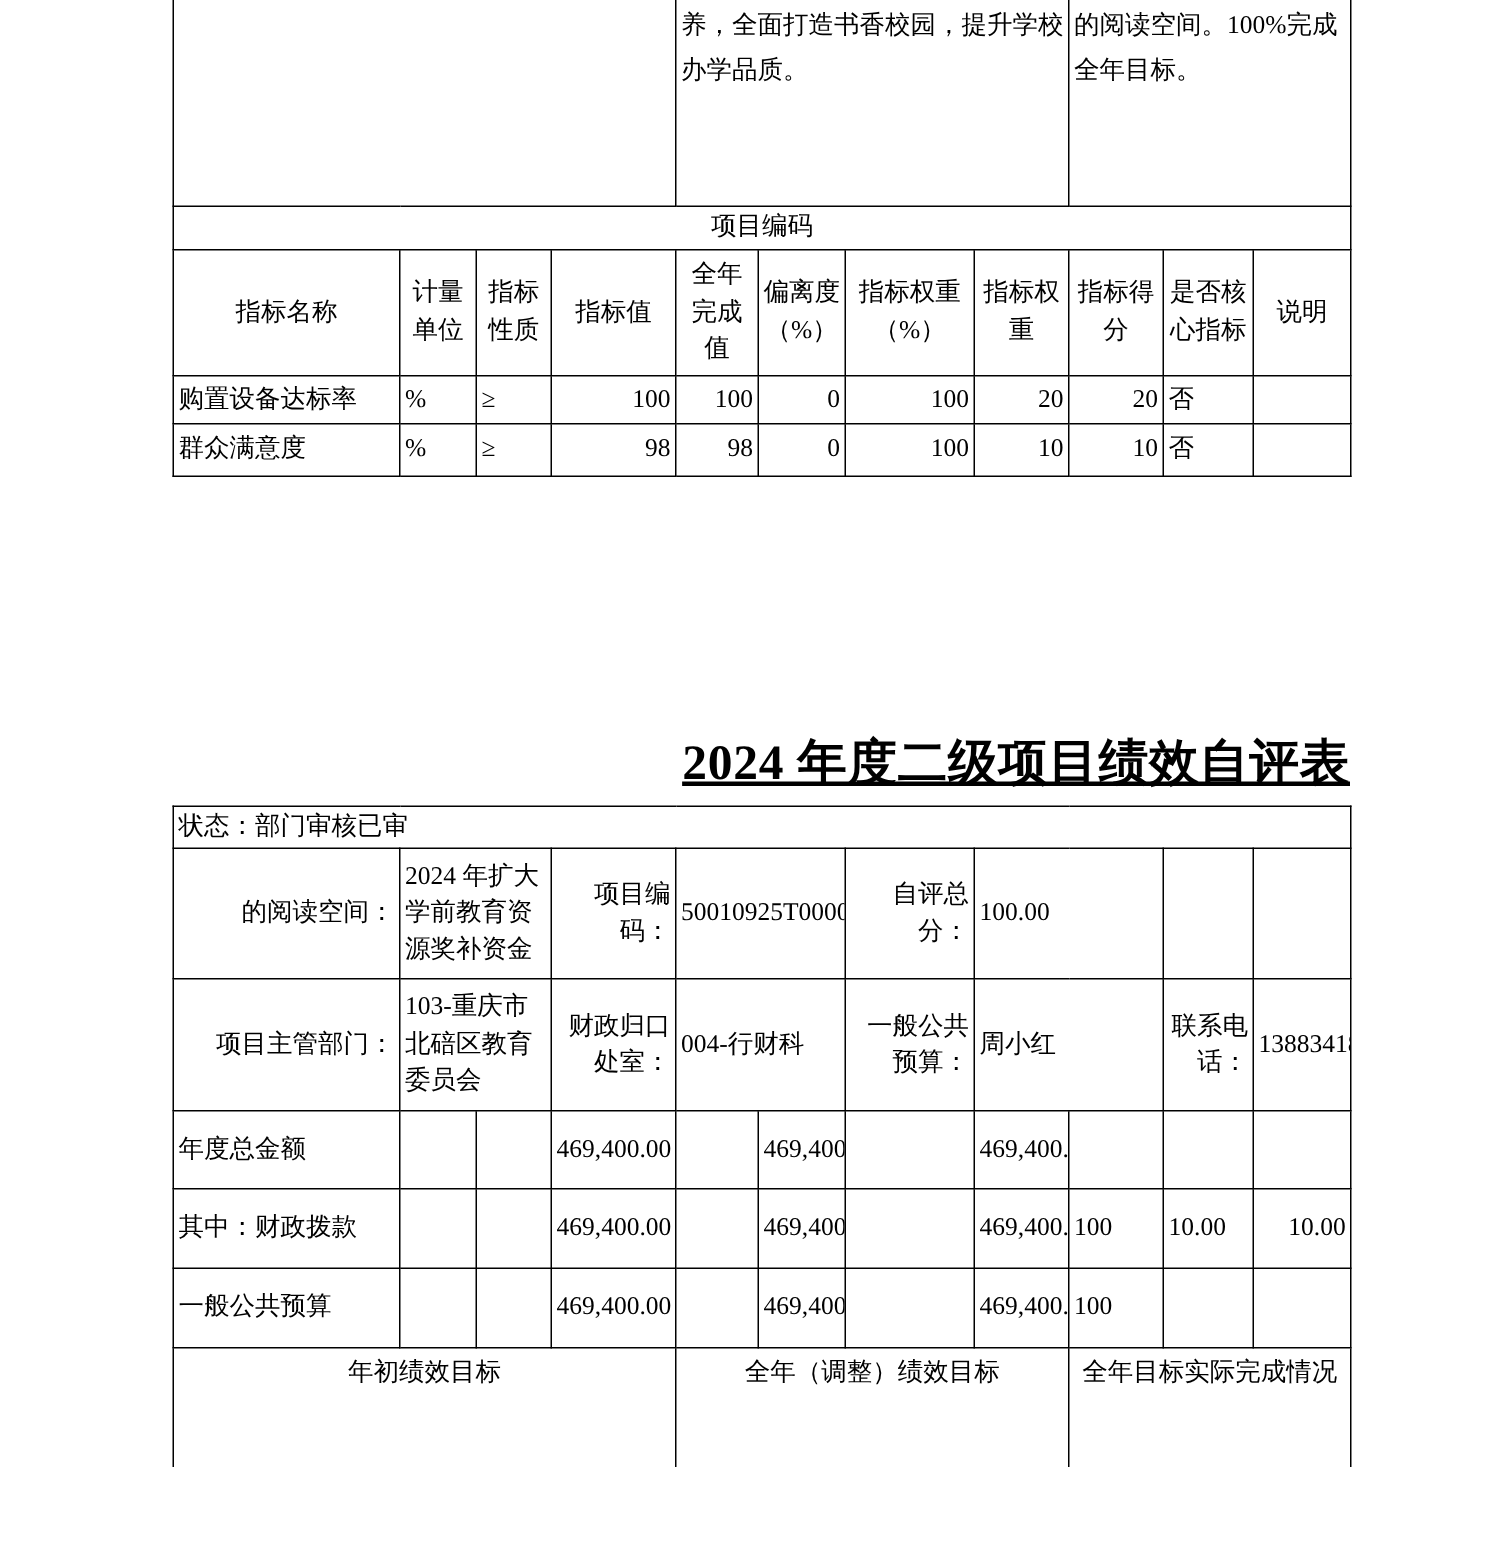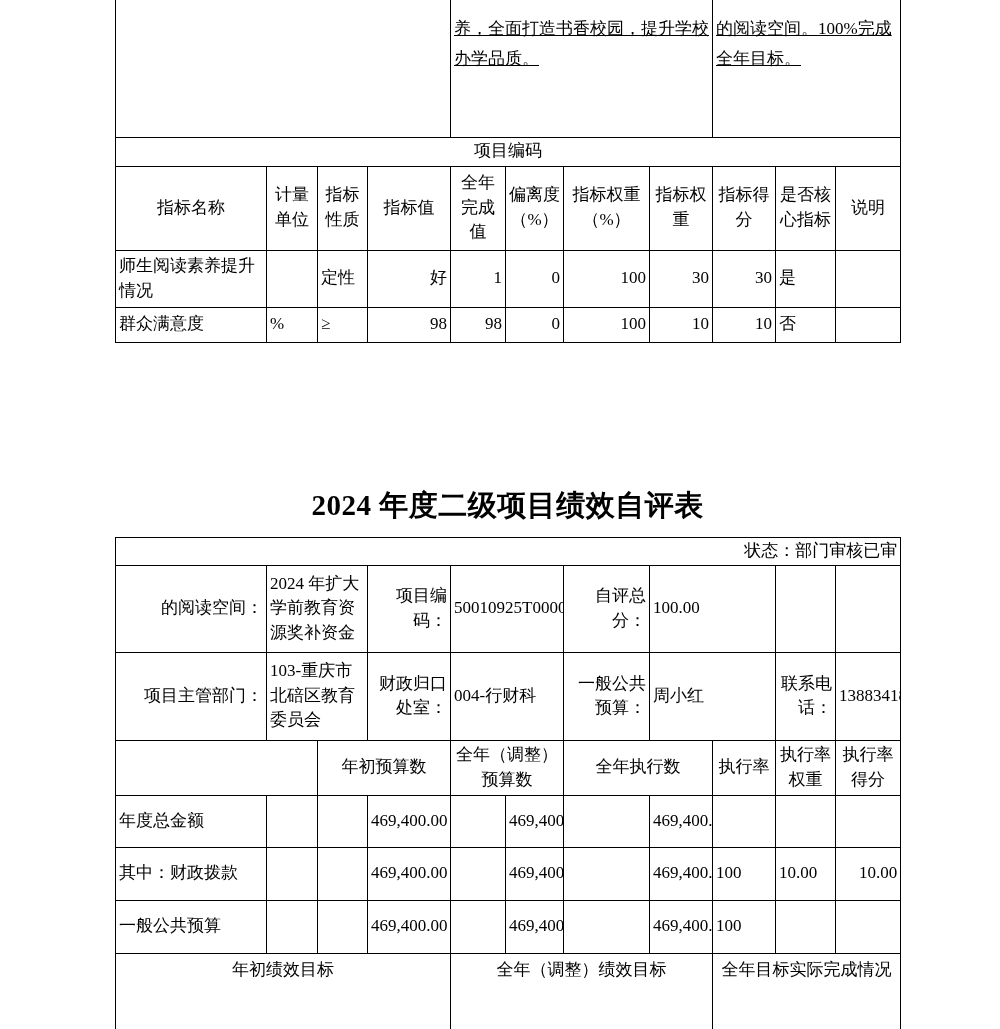--- a/index.html
+++ b/index.html
@@ -19,35 +19,36 @@
   .t2 { top:537px; }
   table.doc td {
     border:1px solid #000000;
     padding:1px 3px;
     vertical-align:middle;
     line-height:1.45;
     overflow:hidden;
     word-break:normal;
   }
   
-  tr.cont td { border-top:none; vertical-align:top; line-height:1.75; padding-top:14px;text-decoration:underline; }
+  tr.cont td { border-top:none; vertical-align:top; line-height:1.75; padding-top:2px; }
   
   tr.clipped td { border-bottom:none; vertical-align:top; padding-top:4px; }
   .c  { text-align:center; }
   .r  { text-align:right; }
   .l  { text-align:left; }
   .brk { word-break:break-all; }
   .section td { text-align:center; }
   .hdr td { text-align:center; line-height:1.5; }
-  .status-cell { text-align:right; padding-right:2px;margin-top:16px; }
+  .status-cell { padding-right:2px;margin-top:16px; }
   .doc-title {
     position:absolute; top:486px; left:115px; width:785px;
-    text-align:center; font-size:29px; font-weight:bold;
+    text-align:right; font-size:33px; font-weight:bold;
     font-family:"Liberation Serif","DejaVu Serif",serif;
     letter-spacing:0.5px;
+    text-decoration:underline;
   }
 </style>
 </head>
 <body>
 
 <div class="page">
 
   <table class="doc t1">
     <colgroup>
       <col style="width:151px">
@@ -77,31 +78,31 @@
       <td>指标性质</td>
       <td>指标值</td>
       <td>全年完成值</td>
       <td>偏离度（%）</td>
       <td>指标权重（%）</td>
       <td>指标权重</td>
       <td>指标得分</td>
       <td>是否核心指标</td>
       <td>说明</td>
     </tr>
-    <tr style="height:57px">
-      <td class="l">师生阅读素养提升情况</td>
-      <td class="l"></td>
-      <td class="l">定性</td>
-      <td class="r">好</td>
-      <td class="r">1</td>
+    <tr style="height:32px">
+      <td class="l">购置设备达标率</td>
+      <td class="l">%</td>
+      <td class="l">≥</td>
+      <td class="r">100</td>
+      <td class="r">100</td>
       <td class="r">0</td>
       <td class="r">100</td>
-      <td class="r">30</td>
-      <td class="r">30</td>
-      <td class="l">是</td>
+      <td class="r">20</td>
+      <td class="r">20</td>
+      <td class="l">否</td>
       <td class="l"></td>
     </tr>
     <tr style="height:35px">
       <td class="l">群众满意度</td>
       <td class="l">%</td>
       <td class="l">≥</td>
       <td class="r">98</td>
       <td class="r">98</td>
       <td class="r">0</td>
       <td class="r">100</td>
@@ -146,29 +147,20 @@
     <tr style="height:88px">
       <td class="r">项目主管部门：</td>
       <td colspan="2" class="l">103-重庆市北碚区教育委员会</td>
       <td class="r">财政归口处室：</td>
       <td colspan="2" class="l">004-行财科</td>
       <td class="r">一般公共预算：</td>
       <td colspan="2" class="l">周小红</td>
       <td class="r">联系电话：</td>
       <td class="l brk">13883418017</td>
     </tr>
-    <tr class="hdr" style="height:55px">
-      <td colspan="2"></td>
-      <td colspan="2">年初预算数</td>
-      <td colspan="2">全年（调整）预算数</td>
-      <td colspan="2">全年执行数</td>
-      <td>执行率</td>
-      <td>执行率权重</td>
-      <td>执行率得分</td>
-    </tr>
     <tr style="height:52px">
       <td class="l">年度总金额</td>
       <td></td>
       <td></td>
       <td class="l brk">469,400.00</td>
       <td></td>
       <td class="l brk">469,400.00</td>
       <td></td>
       <td class="l brk">469,400.00</td>
       <td class="l"></td>

